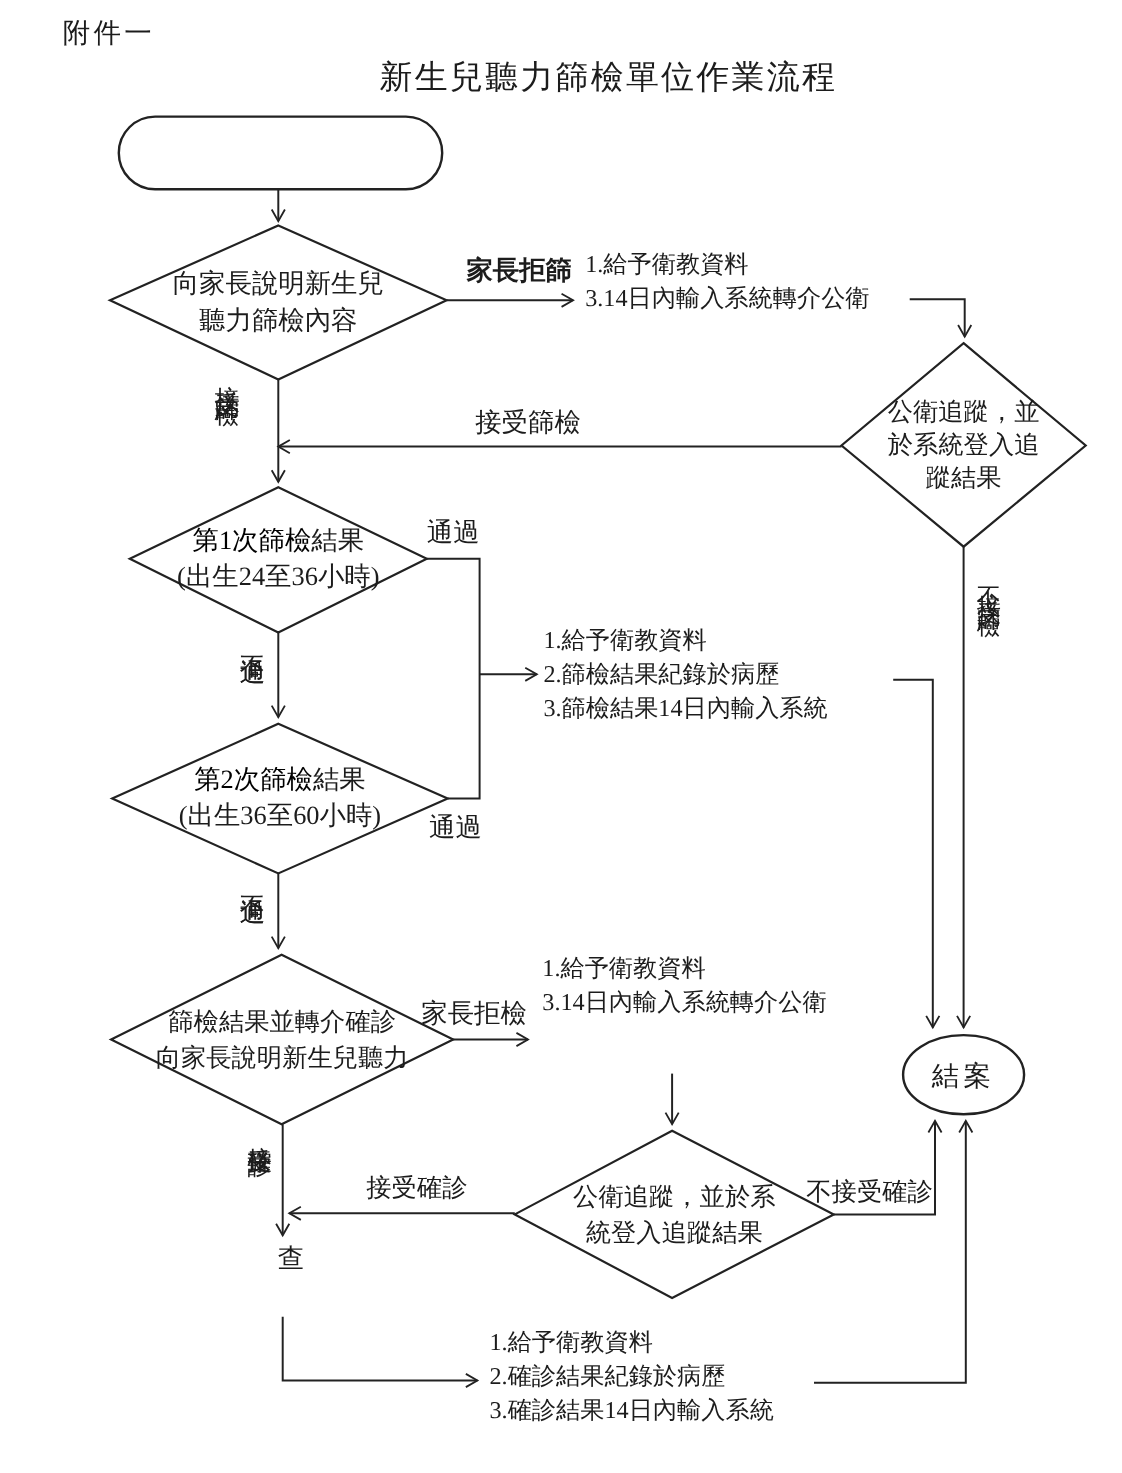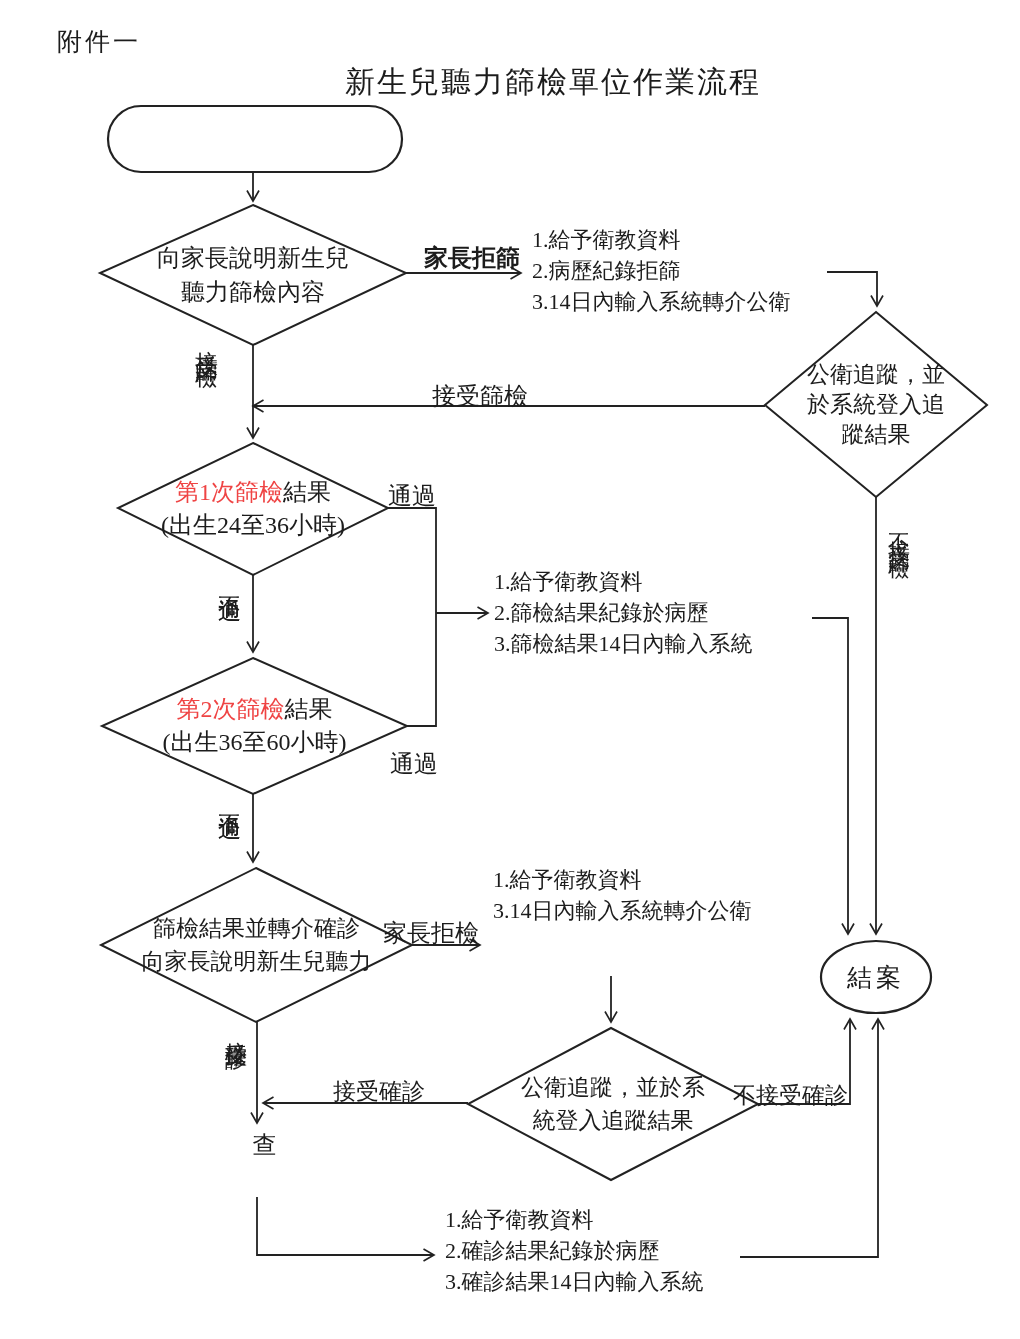--- a/index.html
+++ b/index.html
@@ -7,28 +7,28 @@
     position:relative; width:1020px; height:1339px; background:#ffffff;
     font-family:"Liberation Serif","DejaVu Serif",serif;
     color:#1c1c1c; overflow:hidden;
   }
   .wires { position:absolute; left:0; top:0; width:1020px; height:1339px; }
   .node {
     position:absolute; display:flex; flex-direction:column;
     align-items:center; justify-content:center; text-align:center;
     white-space:nowrap;
   }
-  .lbl { position:absolute; white-space:nowrap;margin-top:12px; }
+  .lbl { position:absolute; white-space:nowrap; }
   .vtext {
     position:absolute; writing-mode:vertical-rl; text-orientation:upright;
     white-space:nowrap;
   }
   .list { position:absolute; }
   .list div { white-space:nowrap; line-height:31px; font-size:22px; }
-  .red { color:#ef4444; } .fs22{font-size:22px;} .fs23{font-size:23px;}
+  .red { color:#000000; } .fs22{font-size:22px;} .fs23{font-size:23px;}
   .fs24{font-size:24px;} .fs25{font-size:25px;} .fs30{font-size:30px;}
 </style>
 </head>
 <body>
 
 <div class="canvas">
 
   <svg class="wires" viewBox="0 0 1020 1339" fill="none" stroke="#222" stroke-width="1.8">
     <defs>
       <marker id="arr" viewBox="0 0 10 10" refX="8.5" refY="5" markerUnits="userSpaceOnUse" markerWidth="15" markerHeight="15" orient="auto">
@@ -71,21 +71,20 @@
 
   <div class="node fs24" style="left:100px; top:205px; width:306px; height:140px; line-height:34px;">
     <div>向家長說明新生兒</div>
     <div>聽力篩檢內容</div>
   </div>
 
   <div class="lbl fs24" style="left:424px; top:230px;font-weight:bold;">家長拒篩</div>
 
   <div class="list" style="left:532px; top:224px;">
     <div>1.給予衛教資料</div>
-    <div>2.病歷紀錄拒篩</div>
     <div>3.14日內輸入系統轉介公衛</div>
   </div>
 
   <div class="node fs23" style="left:765px; top:312px; width:222px; height:185px; line-height:30px;">
     <div>公衛追蹤，並</div>
     <div>於系統登入追</div>
     <div>蹤結果</div>
   </div>
 
   <div class="lbl fs24" style="left:432px; top:368px;">接受篩檢</div>

